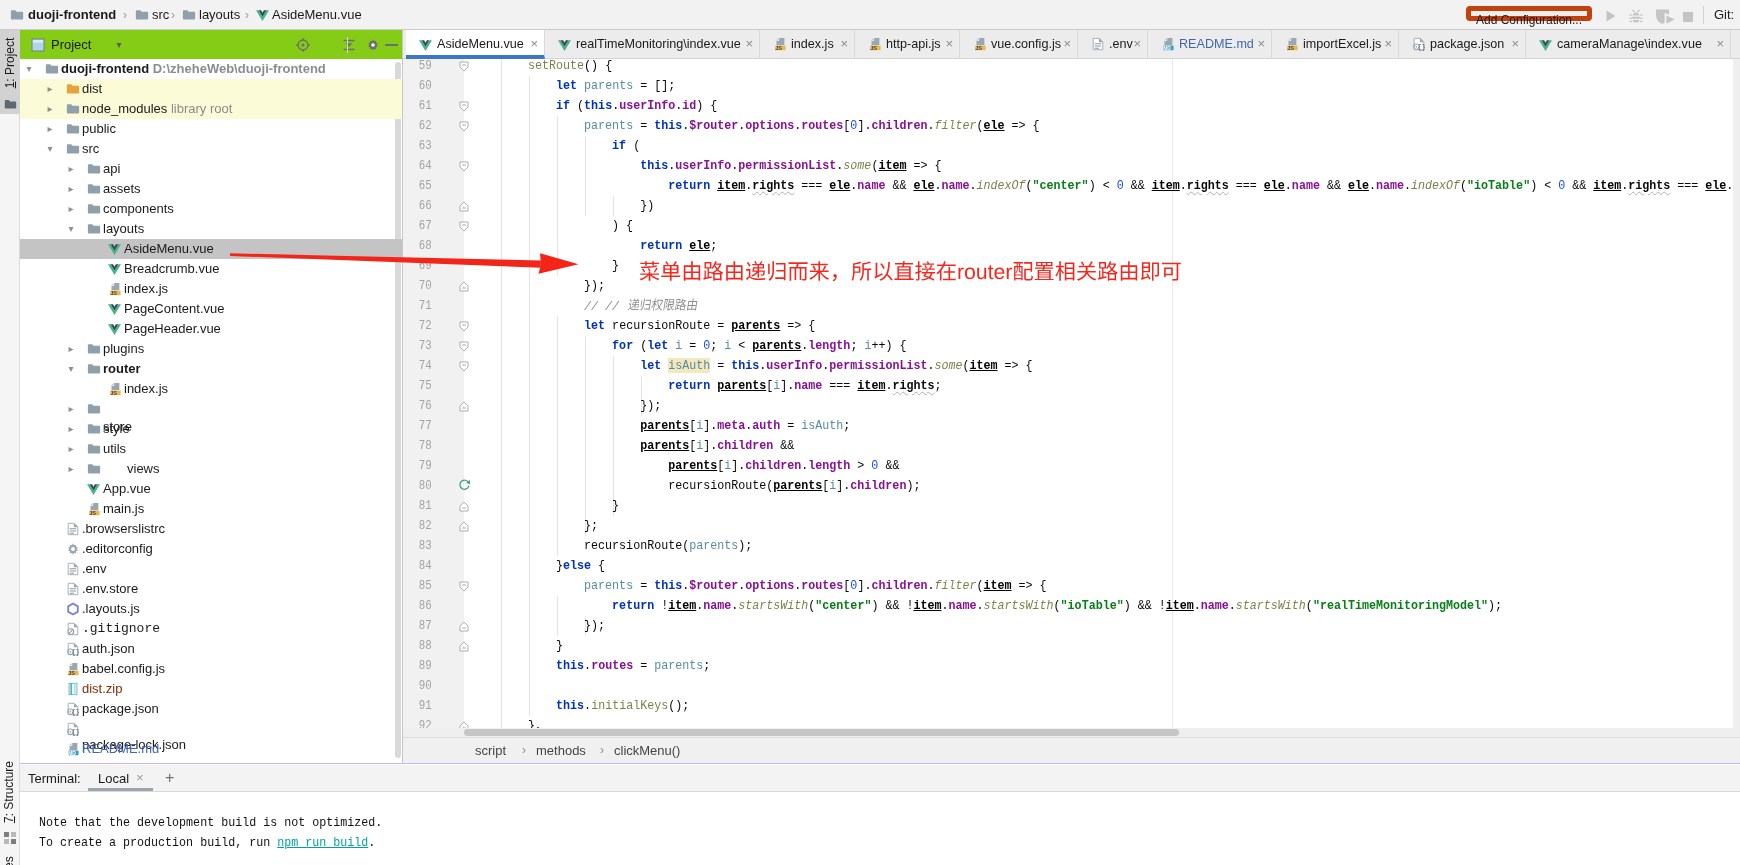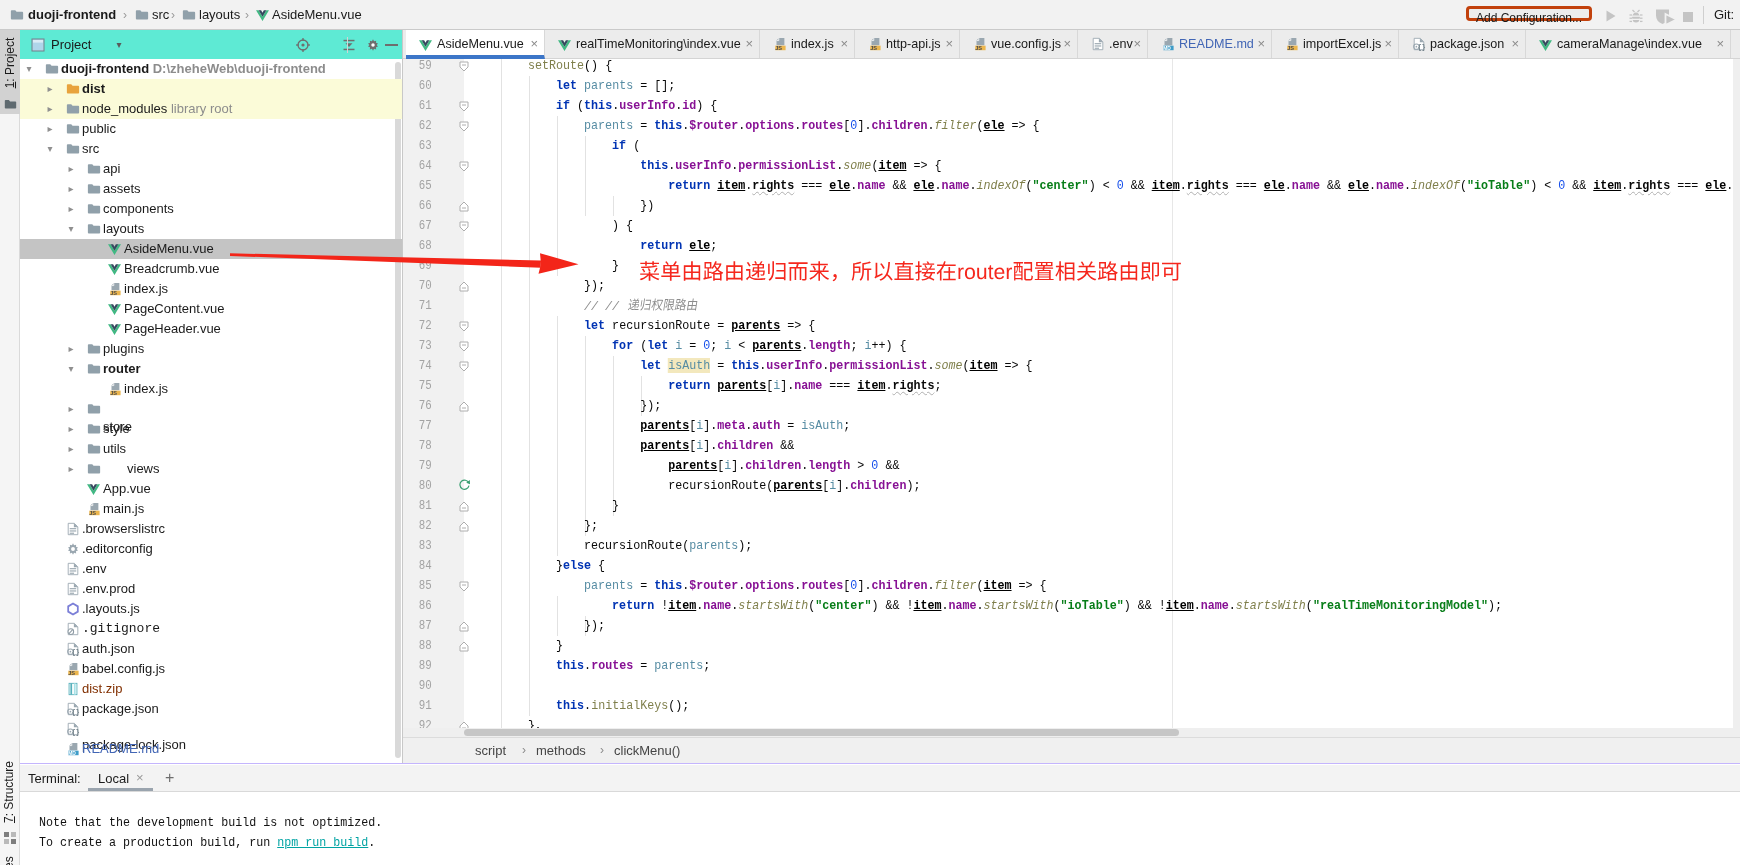--- a/index.html
+++ b/index.html
@@ -4,21 +4,21 @@
 html,body{width:1740px;height:865px;overflow:hidden;background:#fff;font-family:"Liberation Sans",sans-serif;-webkit-font-smoothing:antialiased}
 .abs{position:absolute}
 .ic{position:absolute}
 #titlebar{position:absolute;left:0;top:0;width:1740px;height:30px;background:#F2F2F2;border-bottom:1px solid #CACACA}
 #titlebar .bc{position:absolute;top:0;height:30px;line-height:30px;font-size:13px;color:#1A1A1A}
 .bsep{position:absolute;top:0;height:30px;line-height:30px;font-size:12px;color:#9A9A9A}
 #leftstrip{position:absolute;left:0;top:30px;width:20px;height:835px;background:#F5F5F5;border-right:1px solid #DADADA}
 #projbtn{position:absolute;left:0;top:0;width:20px;height:84px;background:#D2D2D2}
 .vtext{position:absolute;white-space:nowrap;font-size:12px;color:#1A1A1A;transform:rotate(-90deg)}
 #proj{position:absolute;left:20px;top:30px;width:383px;height:733px;background:#fff;border-right:1px solid #C8C8C8}
-#projhead{position:absolute;left:0;top:0;width:100%;height:29px;background:#5eead4}
+#projhead{position:absolute;left:0;top:0;width:100%;height:29px;background:#84cc16}
 .trow{position:absolute;left:20px;width:382px;height:20px}
 #tree{position:absolute;left:0;top:0;width:403px;height:763px;pointer-events:none}
 .chev{position:absolute;width:14px;height:20px;line-height:20px;font-size:10px;color:#8F8F8F;text-align:center}
 .tl{position:absolute;height:20px;line-height:20px;font-size:13px;color:#1A1A1A;white-space:pre}
 .grey{color:#8C8C8C}
 #tabbar{position:absolute;left:403px;top:30px;width:1337px;height:29px;background:#ECECEC;border-bottom:1px solid #D4D4D4}
 .tab{position:absolute;top:30px;height:28px;border-right:1px solid #D8D8D8;background:#ECECEC}
 .tab.sel{background:#fff;border-bottom:4px solid #3C76C8;height:29px}
 .tab .tt{position:absolute;left:31px;top:0;height:28px;line-height:28px;font-size:12.6px;color:#1A1A1A;white-space:pre}
 .tab .tx{position:absolute;right:6px;top:0;height:28px;line-height:27px;font-size:13px;color:#8A8A8A}
@@ -65,21 +65,21 @@
  <svg class="ic" style="left:182px;top:8px" width="14" height="14" viewBox="0 0 16 16">
 <path fill="#90A0AA" d="M1 3.5q0-1 1-1h4l1.5 1.8H14q1 0 1 1V12q0 1-1 1H2q-1 0-1-1z"></path>
     </svg>
  <span class="bc" style="left:199px">layouts</span>
  <span class="bsep" style="left:245px">›</span>
  <svg class="ic" style="left:256px;top:9px" width="13" height="13" viewBox="0 0 16 14">
 <path fill="#41B883" d="M0 .5 8 13.8 16 .5h-3.2L8 8.6 3.2.5z"></path>
 <path fill="#35495E" d="M3.2.5 8 8.6 12.8.5H9.7L8 3.5 6.3.5z"></path>
     </svg>
  <span class="bc" style="left:272px">AsideMenu.vue</span>
- <span class="abs" style="left:1466px;top:6px;width:126px;height:15px;border:3px solid #c2410c;background:#EDEDED;border-radius:4px;font-size:12px;color:#1A1A1A;text-align:center;line-height:19px">Add Configuration...</span>
+ <span class="abs" style="left:1466px;top:6px;width:126px;height:15px;border:5px solid #c2410c;background:#EDEDED;border-radius:4px;font-size:12px;color:#1A1A1A;text-align:center;line-height:19px">Add Configuration...</span>
  <svg class="abs" style="left:1605px;top:10px" width="11" height="12" viewBox="0 0 11 12">
       <path fill="#C4C4C4" d="M1.5 .5 10.5 6 1.5 11.5z"></path>
     </svg>
  <svg class="abs" style="left:1629px;top:9px" width="14" height="15" viewBox="0 0 14 15">
       <g stroke="#C4C4C4" stroke-width="1.3" fill="none">
         <line x1="3.5" y1="1" x2="5.5" y2="3"></line>
         <line x1="10.5" y1="1" x2="8.5" y2="3"></line>
         <line x1="0.5" y1="6" x2="3" y2="6"></line>
         <line x1="13.5" y1="6" x2="11" y2="6"></line>
         <line x1="0.5" y1="9.2" x2="3" y2="9.2"></line>
@@ -158,21 +158,21 @@
 <div class="chev" style="left:22px;top:59px">▾</div>
 <svg class="ic" style="left:45px;top:62px" width="14" height="14" viewBox="0 0 16 16">
 <path fill="#90A0AA" d="M1 3.5q0-1 1-1h4l1.5 1.8H14q1 0 1 1V12q0 1-1 1H2q-1 0-1-1z"></path>
     </svg>
 <div class="tl" style="left:61px;top:59px;font-weight:bold;">duoji-frontend<span class="grey"> D:\zheheWeb\duoji-frontend</span></div>
 <div class="trow" style="top:79px;background:#FBFBD8"></div>
 <div class="chev" style="left:43px;top:79px">▸</div>
 <svg class="ic" style="left:66px;top:82px" width="14" height="14" viewBox="0 0 16 16">
 <path fill="#E8A33D" d="M1 3.5q0-1 1-1h4l1.5 1.8H14q1 0 1 1V12q0 1-1 1H2q-1 0-1-1z"></path>
     </svg>
-<div class="tl" style="left:82px;top:79px;font-weight:bold;">dist</div>
+<div class="tl" style="left:82px;top:79px;">dist</div>
 <div class="trow" style="top:99px;background:#FBFBD8"></div>
 <div class="chev" style="left:43px;top:99px">▸</div>
 <svg class="ic" style="left:66px;top:102px" width="14" height="14" viewBox="0 0 16 16">
 <path fill="#90A0AA" d="M1 3.5q0-1 1-1h4l1.5 1.8H14q1 0 1 1V12q0 1-1 1H2q-1 0-1-1z"></path>
     </svg>
 <div class="tl" style="left:82px;top:99px;">node_modules<span class="grey"> library root</span></div>
 <div class="chev" style="left:43px;top:119px">▸</div>
 <svg class="ic" style="left:66px;top:122px" width="14" height="14" viewBox="0 0 16 16">
 <path fill="#90A0AA" d="M1 3.5q0-1 1-1h4l1.5 1.8H14q1 0 1 1V12q0 1-1 1H2q-1 0-1-1z"></path>
     </svg>
@@ -300,21 +300,21 @@
       <rect x="4.2" y="12.2" width="5" height="1.3" fill="#9AA7B0"></rect>
     </svg>
 <div class="tl" style="left:82px;top:559px;">.env</div>
 <svg class="ic" style="left:66px;top:582px" width="14" height="14" viewBox="0 0 16 16">
 <path fill="#fff" stroke="#9AA7B0" stroke-width="1" d="M2.5 1.5h7l4 4v9h-11z"></path>
 <path fill="#9AA7B0" d="M9 1.5v4.5h4.5z"></path>
 <rect x="4.2" y="7" width="7.5" height="1.3" fill="#9AA7B0"></rect>
       <rect x="4.2" y="9.6" width="7.5" height="1.3" fill="#9AA7B0"></rect>
       <rect x="4.2" y="12.2" width="5" height="1.3" fill="#9AA7B0"></rect>
     </svg>
-<div class="tl" style="left:82px;top:579px;">.env.prod</div>
+<div class="tl" style="left:82px;top:579px;">.env.store</div>
 <svg class="ic" style="left:66px;top:602px" width="14" height="14" viewBox="0 0 16 16">
 <path fill="none" stroke="#7B7FD7" stroke-width="2" d="M8 1.8 13.5 5v6L8 14.2 2.5 11V5z"></path>
     </svg>
 <div class="tl" style="left:82px;top:599px;">.layouts.js</div>
 <svg class="ic" style="left:66px;top:622px" width="14" height="14" viewBox="0 0 16 16">
 <path fill="#fff" stroke="#9AA7B0" stroke-width="1" d="M2.5 1.5h7l4 4v9h-11z"></path>
 <path fill="#9AA7B0" d="M9 1.5v4.5h4.5z"></path>
 <circle cx="5.5" cy="11" r="3.2" fill="#fff" stroke="#8E9BA4" stroke-width="1.2"></circle>
 <line x1="3.4" y1="13.2" x2="7.6" y2="8.8" stroke="#8E9BA4" stroke-width="1.2"></line>
     </svg>

